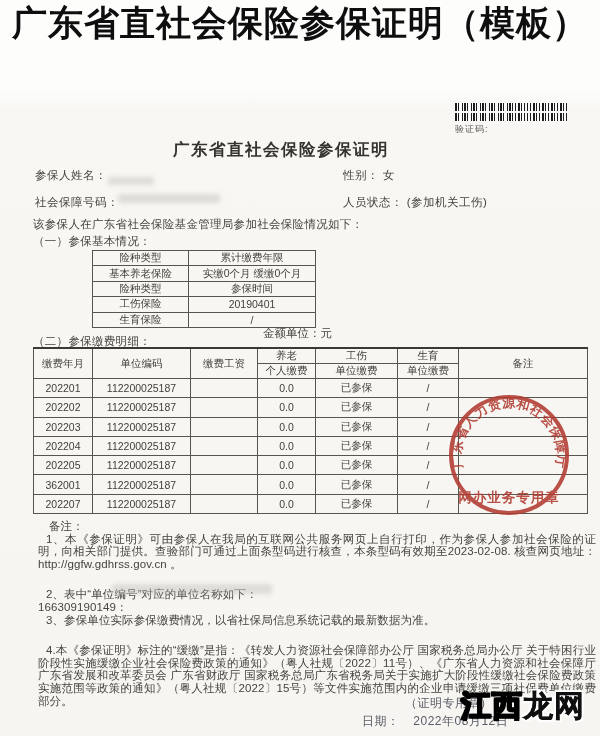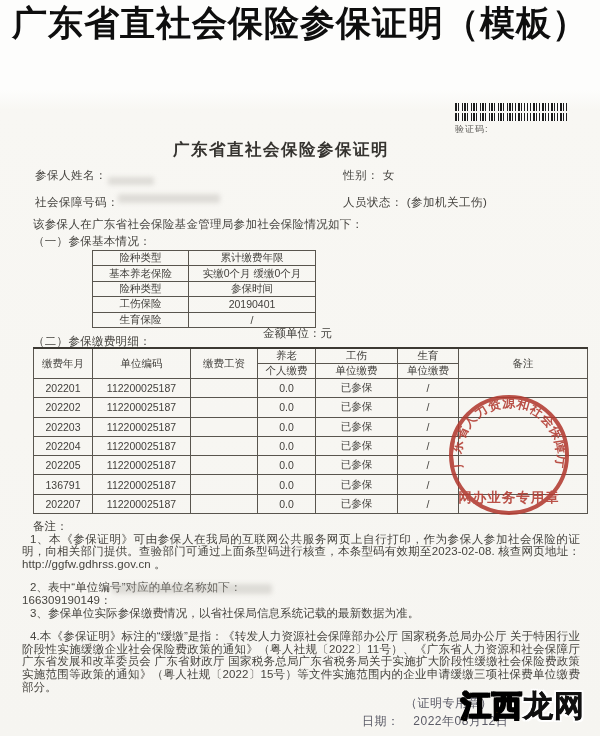--- a/index.html
+++ b/index.html
@@ -21,24 +21,24 @@
   table{border-collapse:collapse;table-layout:fixed;background:transparent;}
   td,th{border:1px solid #59554e;padding:0;margin:0;text-align:center;vertical-align:middle;font-weight:normal;font-size:10.5px;color:#403e3a;overflow:hidden;white-space:nowrap;}
   .tbl1{position:absolute;left:92px;top:250px;width:223px;}
   .tbl1 td{height:14.4px;}
   .tbl2{position:absolute;left:33px;top:347px;width:554px;border-top:2px solid #3c3933;}
   .tbl2 thead th{height:12.5px;}
   .tbl2 tbody td{height:18.3px;}
 
   .unit-note{position:absolute;left:263px;font-size:11.5px;color:#45433f;}
 
-  .notes{position:absolute;left:22px;top:520px;width:558px;font-size:11.5px;line-height:12.6px;color:#46443f;letter-spacing:0.1px;text-align:justify;}
+  .notes{position:absolute;left:38px;top:520px;width:558px;font-size:11.5px;line-height:12.6px;color:#46443f;letter-spacing:0.1px;text-align:justify;}
   .notes p{margin:0;}
   .notes p.num{text-indent:8px;}
-  .notes .gap{margin-top:11px;}
+  .notes .gap{margin-top:18px;}
   .code-line{white-space:nowrap;}
 
   .smudge{position:absolute;background:#b6b3ad;filter:blur(2.5px);opacity:0.4;border-radius:2px;}
 
   .footer-seal{position:absolute;left:405px;top:695px;font-size:12px;color:#5a5a66;letter-spacing:0.5px;}
   .footer-date{position:absolute;left:362px;top:713px;font-size:12px;color:#5a5a66;letter-spacing:0.5px;}
   .footer-date .val{margin-left:10px;}
 
   .stamp{position:absolute;left:443px;top:392px;opacity:0.88;}
 
@@ -180,21 +180,21 @@
       <tr>
         <td>202205</td>
         <td>112200025187</td>
         <td></td>
         <td>0.0</td>
         <td>已参保</td>
         <td>/</td>
         <td></td>
       </tr>
       <tr>
-        <td>136791</td>
+        <td>362001</td>
         <td>112200025187</td>
         <td></td>
         <td>0.0</td>
         <td>已参保</td>
         <td>/</td>
         <td></td>
       </tr>
       <tr>
         <td>202207</td>
         <td>112200025187</td>

